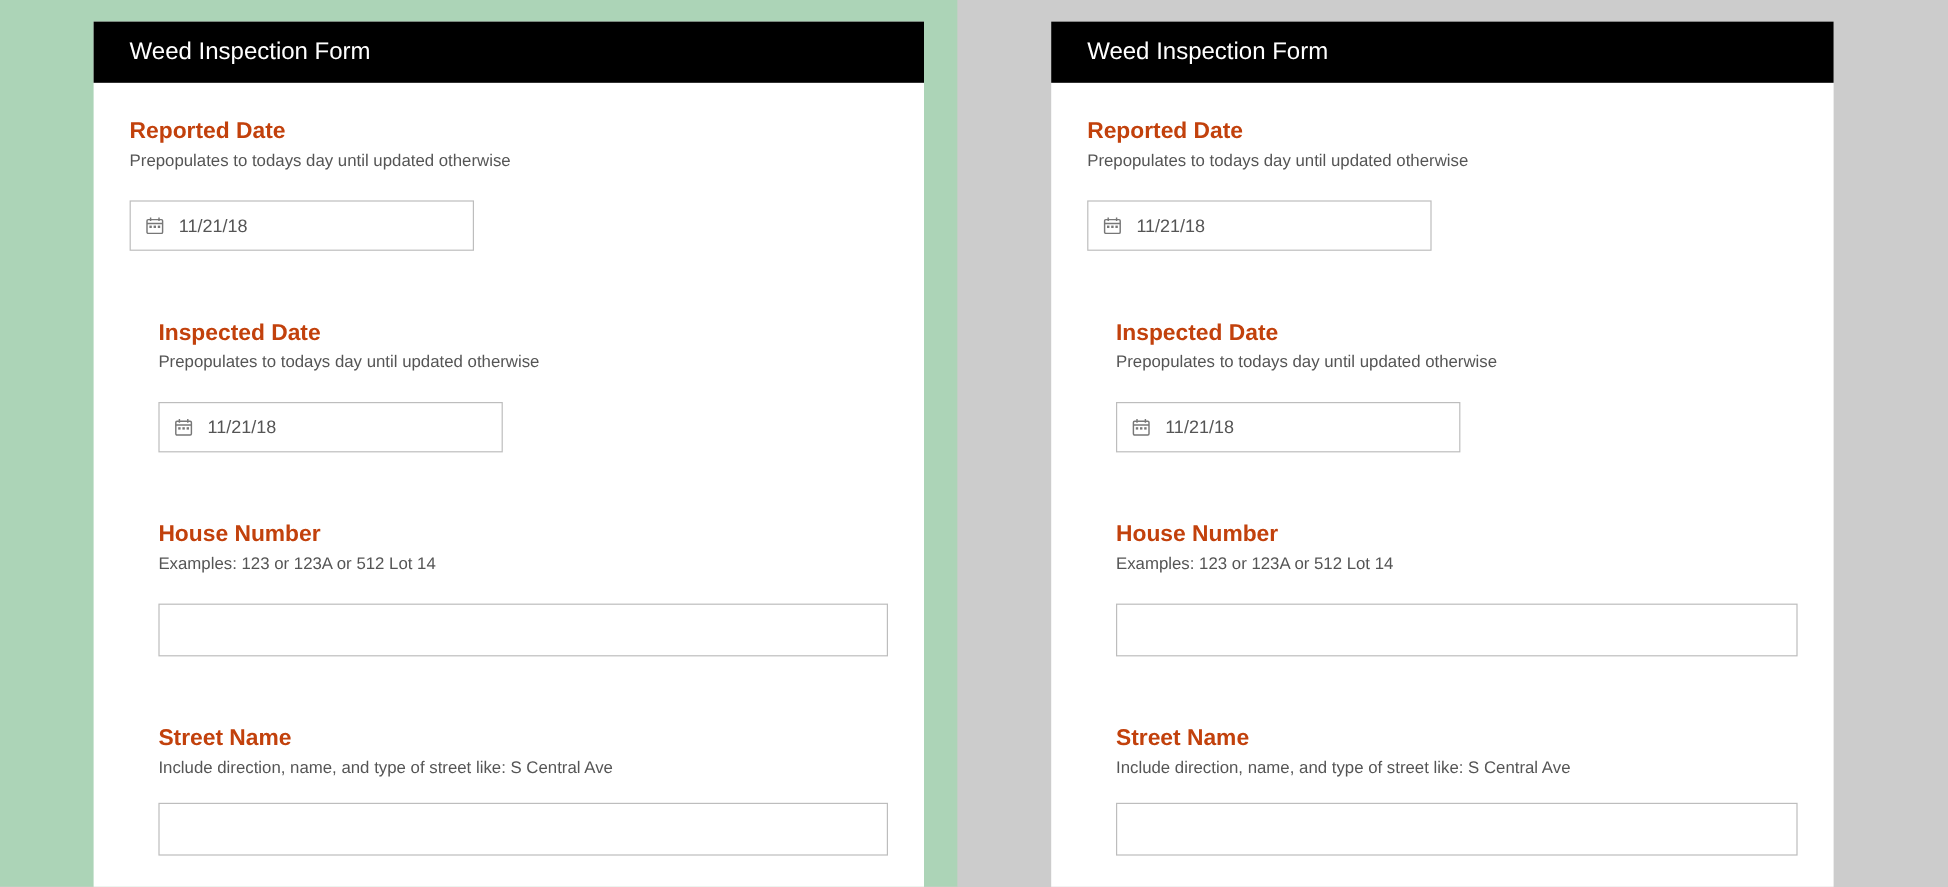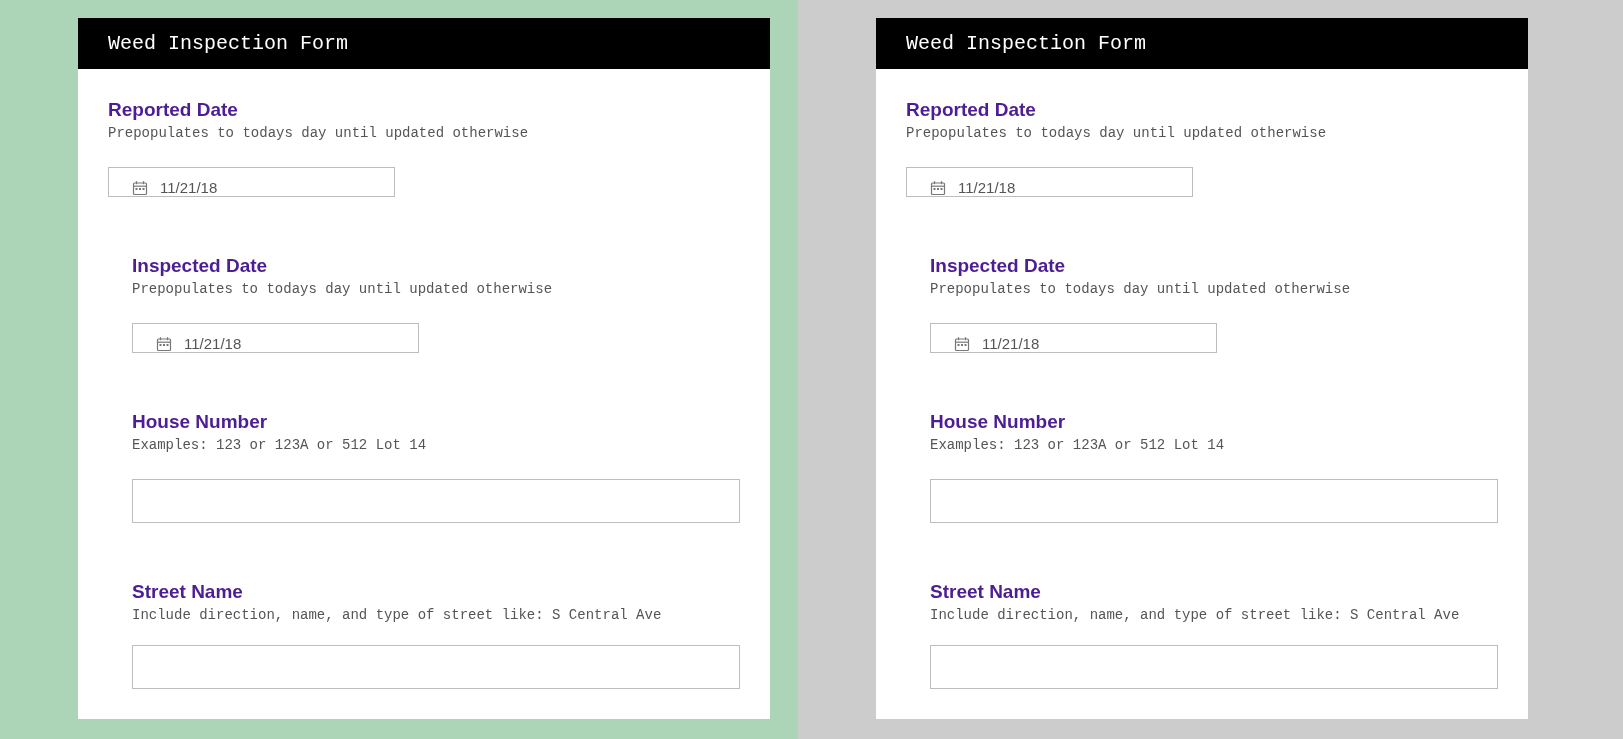--- a/index.html
+++ b/index.html
@@ -39,51 +39,49 @@
       width: 100%;
       display: flex;
       flex-direction: column;
     }
     .form-header {
       background: #000000;
       color: #ffffff;
       padding: 14px 30px;
       font-size: 20px;
       font-weight: 500;
-      font-family: Liberation Mono, monospace;
     }
     .form-body {
       padding: 20px 30px 30px 30px;
     }
     .field-group {
       margin-top: 10px;
     }
     .field-group + .field-group {
       margin-top: 58px;
       margin-left: 24px;
     }
     .field-label {
       font-size: 19px;
       font-weight: 600;
-      color: #4c1d95;
+      color: #c2410c;
       margin-bottom: 4px;
     }
     .field-hint {
       font-size: 14px;
       color: #555555;
       margin-bottom: 26px;
-      font-family: Liberation Mono, monospace;
     }
     .date-input-wrapper {
       display: flex;
-      align-items: flex-end;
+      align-items: center;
       border: 1px solid #bdbdbd;
       width: 287px;
-      height: 30px;
-      padding: 0 23px;
+      height: 42px;
+      padding: 0 12px;
     }
     .date-input-wrapper .icon {
       color: #777777;
       display: inline-flex;
       margin-right: 12px;
     }
     .date-input {
       border: none;
       outline: none;
       font-size: 15px;

